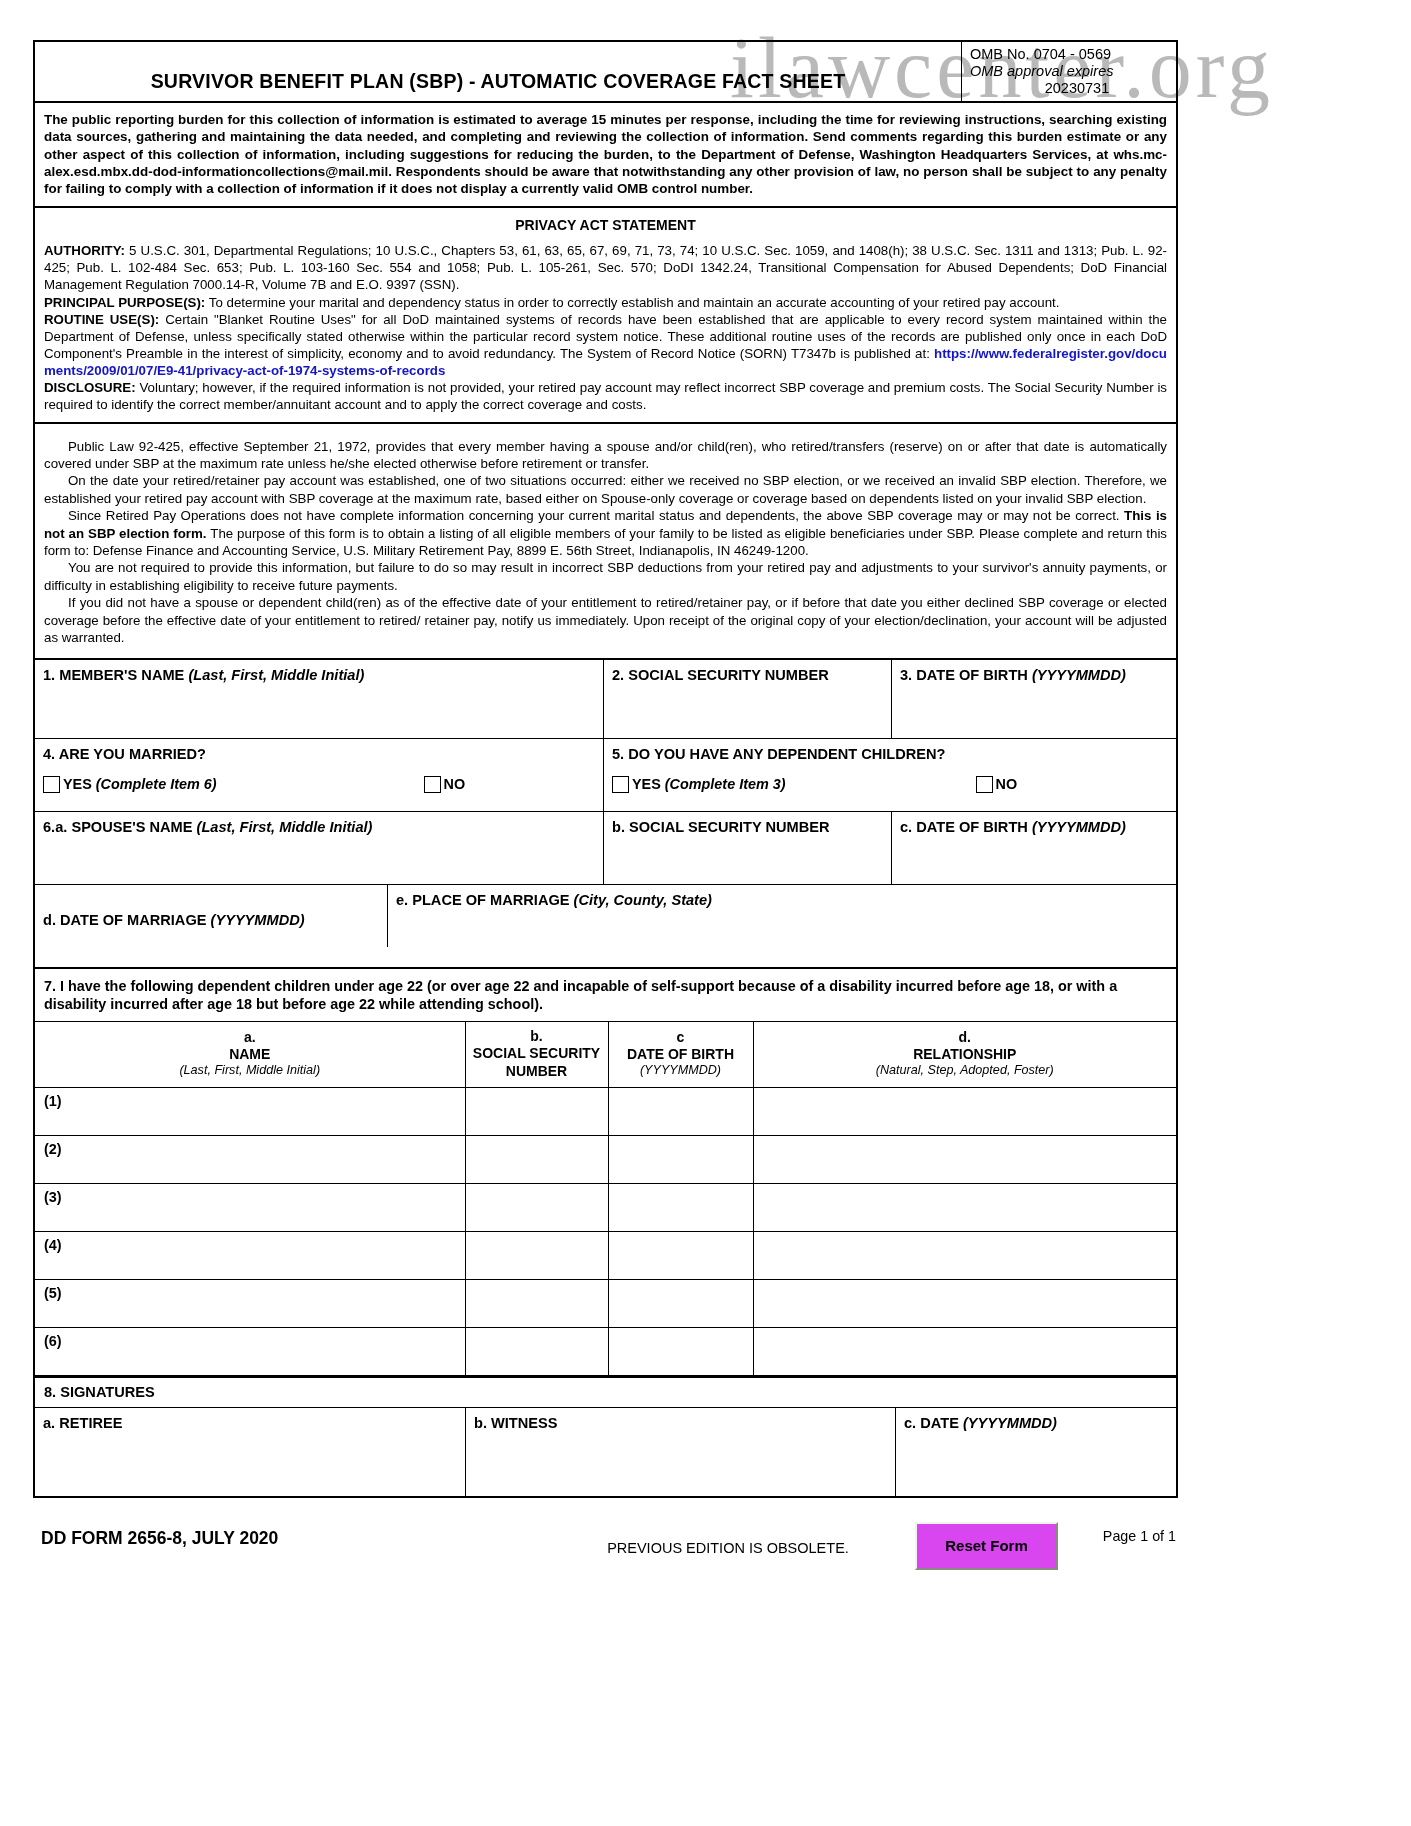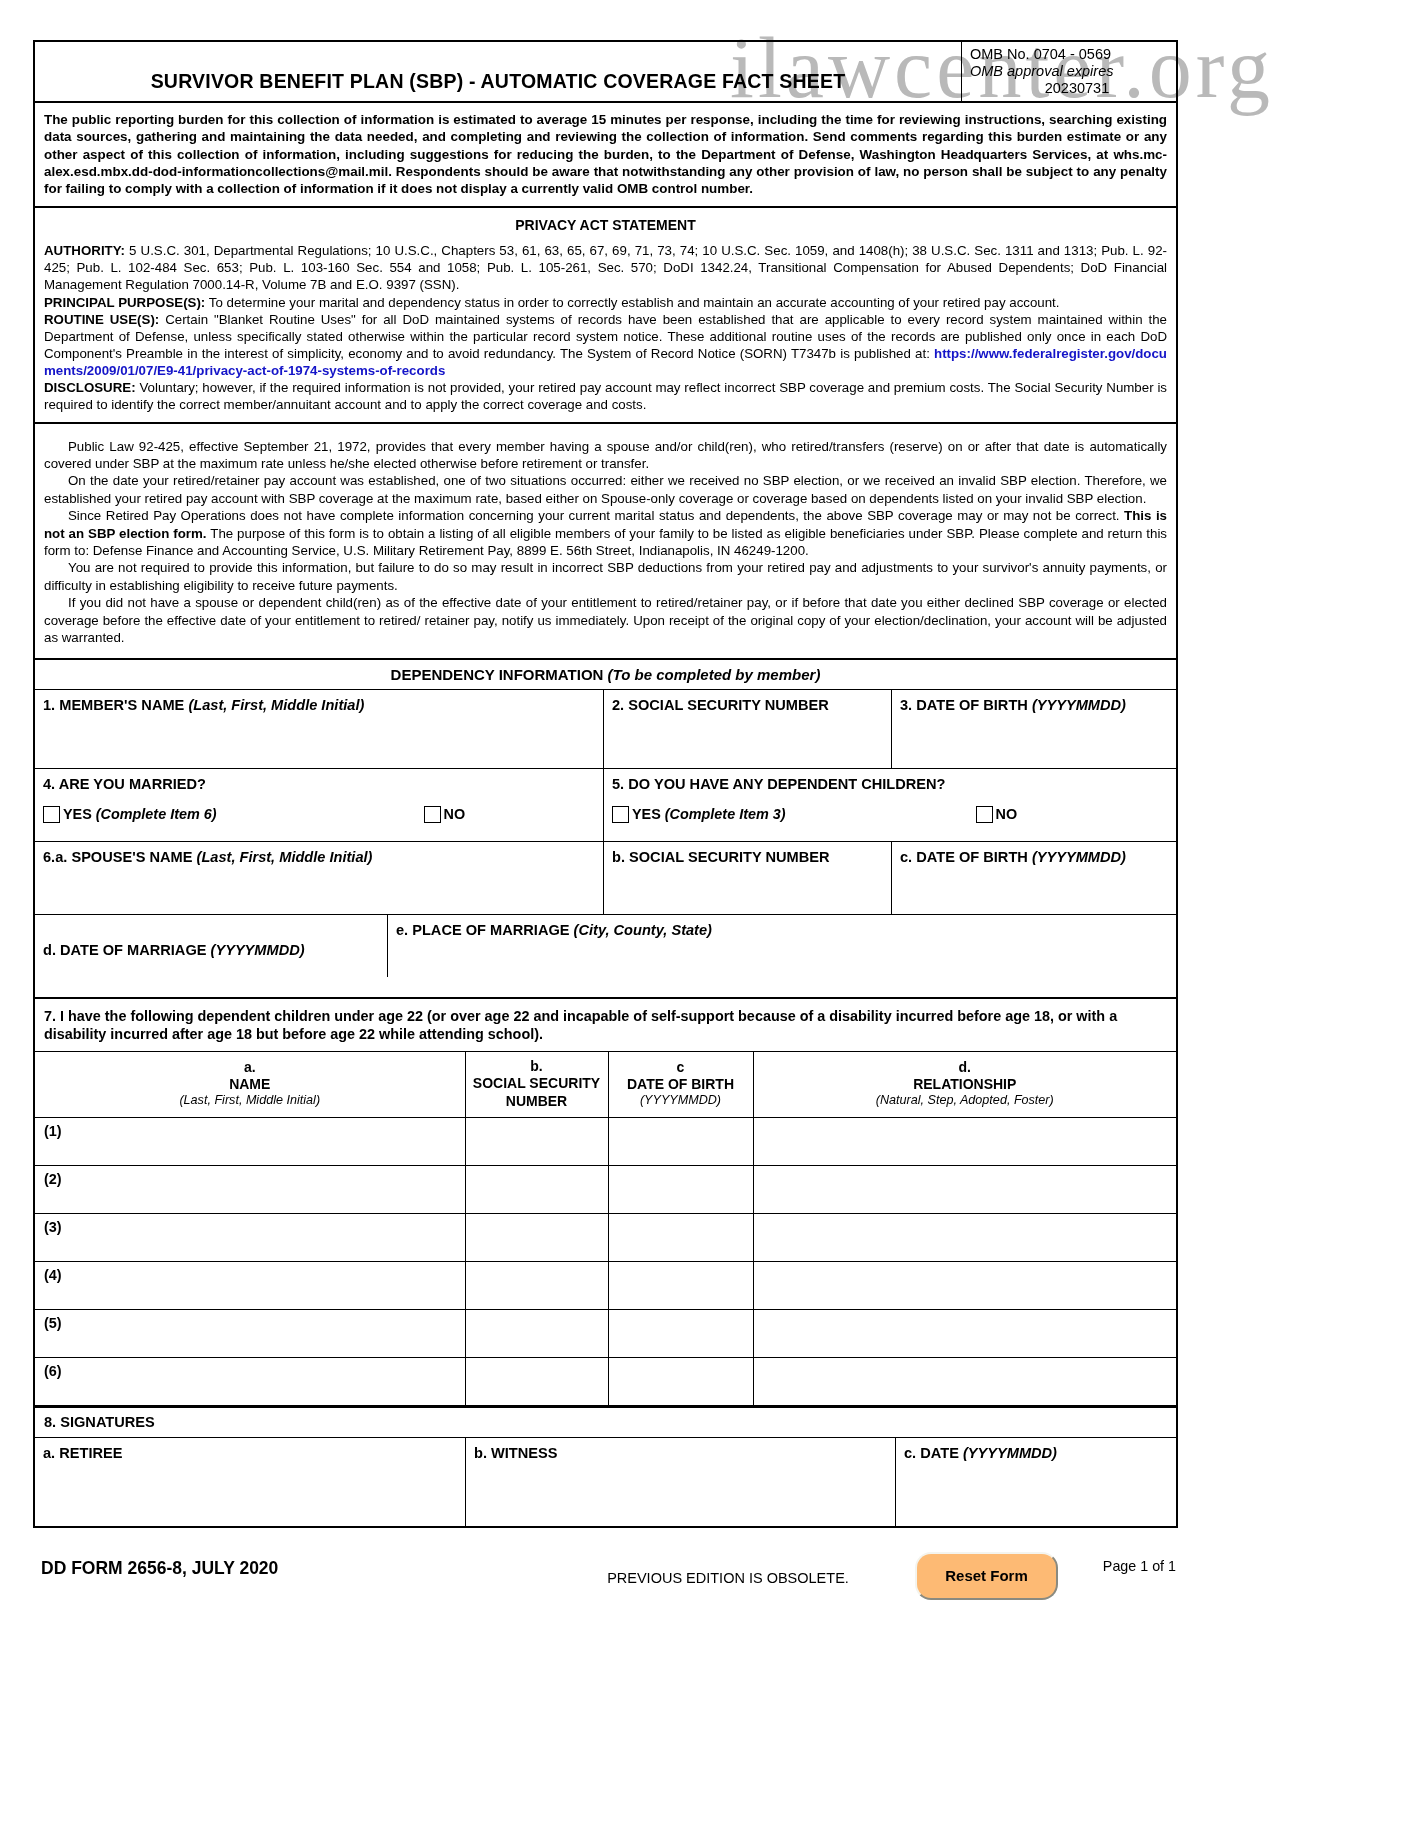--- a/index.html
+++ b/index.html
@@ -284,33 +284,32 @@
     font-weight: normal;
     padding-top: 2px;
     padding-right: 2px;
   }
   .reset-btn {
     position: absolute;
     right: 120px;
     top: 4px;
     width: 143px;
     height: 48px;
-    background: #fdba74;
+    background: #d946ef;
     border-top: 2px solid #f4f4ee;
     border-left: 2px solid #f4f4ee;
     border-right: 2px solid #8a8a80;
     border-bottom: 2px solid #8a8a80;
     font-size: 15px;
     font-weight: bold;
     display: flex;
     align-items: center;
     justify-content: center;
     cursor: pointer;
     font-family: "Liberation Sans", sans-serif;
-    border-radius: 16px;
   }
 </style>
 </head>
 <body>
 
 <div class="watermark">ilawcenter.org</div>
 
 <div class="page">
   <div class="outer">
 
@@ -338,24 +337,20 @@
     </div>
 
     <div class="narrative">
       <p class="first">Public Law 92-425, effective September 21, 1972, provides that every member having a spouse and/or child(ren), who retired/transfers (reserve) on or after that date is automatically covered under SBP at the maximum rate unless he/she elected otherwise before retirement or transfer.</p>
       <p>On the date your retired/retainer pay account was established, one of two situations occurred: either we received no SBP election, or we received an invalid SBP election. Therefore, we established your retired pay account with SBP coverage at the maximum rate, based either on Spouse-only coverage or coverage based on dependents listed on your invalid SBP election.</p>
       <p><span>Since Retired Pay Operations does not have complete information concerning your current marital status and dependents, the above SBP coverage may or may not be correct. </span><b>This is not an SBP election form.</b><span> The purpose of this form is to obtain a listing of all eligible members of your family to be listed as eligible beneficiaries under SBP. Please complete and return this form to: Defense Finance and Accounting Service, U.S. Military Retirement Pay, 8899 E. 56th Street, Indianapolis, IN 46249-1200.</span></p>
       <p>You are not required to provide this information, but failure to do so may result in incorrect SBP deductions from your retired pay and adjustments to your survivor's annuity payments, or difficulty in establishing eligibility to receive future payments.</p>
       <p>If you did not have a spouse or dependent child(ren) as of the effective date of your entitlement to retired/retainer pay, or if before that date you either declined SBP coverage or elected coverage before the effective date of your entitlement to retired/ retainer pay, notify us immediately. Upon receipt of the original copy of your election/declination, your account will be adjusted as warranted.</p>
     </div>
 
-    <div class="dep-head">
-      <span>DEPENDENCY INFORMATION</span>
-      <i>(To be completed by member)</i>
-    </div>
 
     <div class="row bb">
       <div class="cell h-name">
         <div class="lbl"><span>1. MEMBER'S NAME</span> <i>(Last, First, Middle Initial)</i></div>
         <div></div>
       </div>
       <div class="cell h-ssn">
         <div class="lbl"><span>2. SOCIAL SECURITY NUMBER</span></div>
         <div></div>
       </div>

